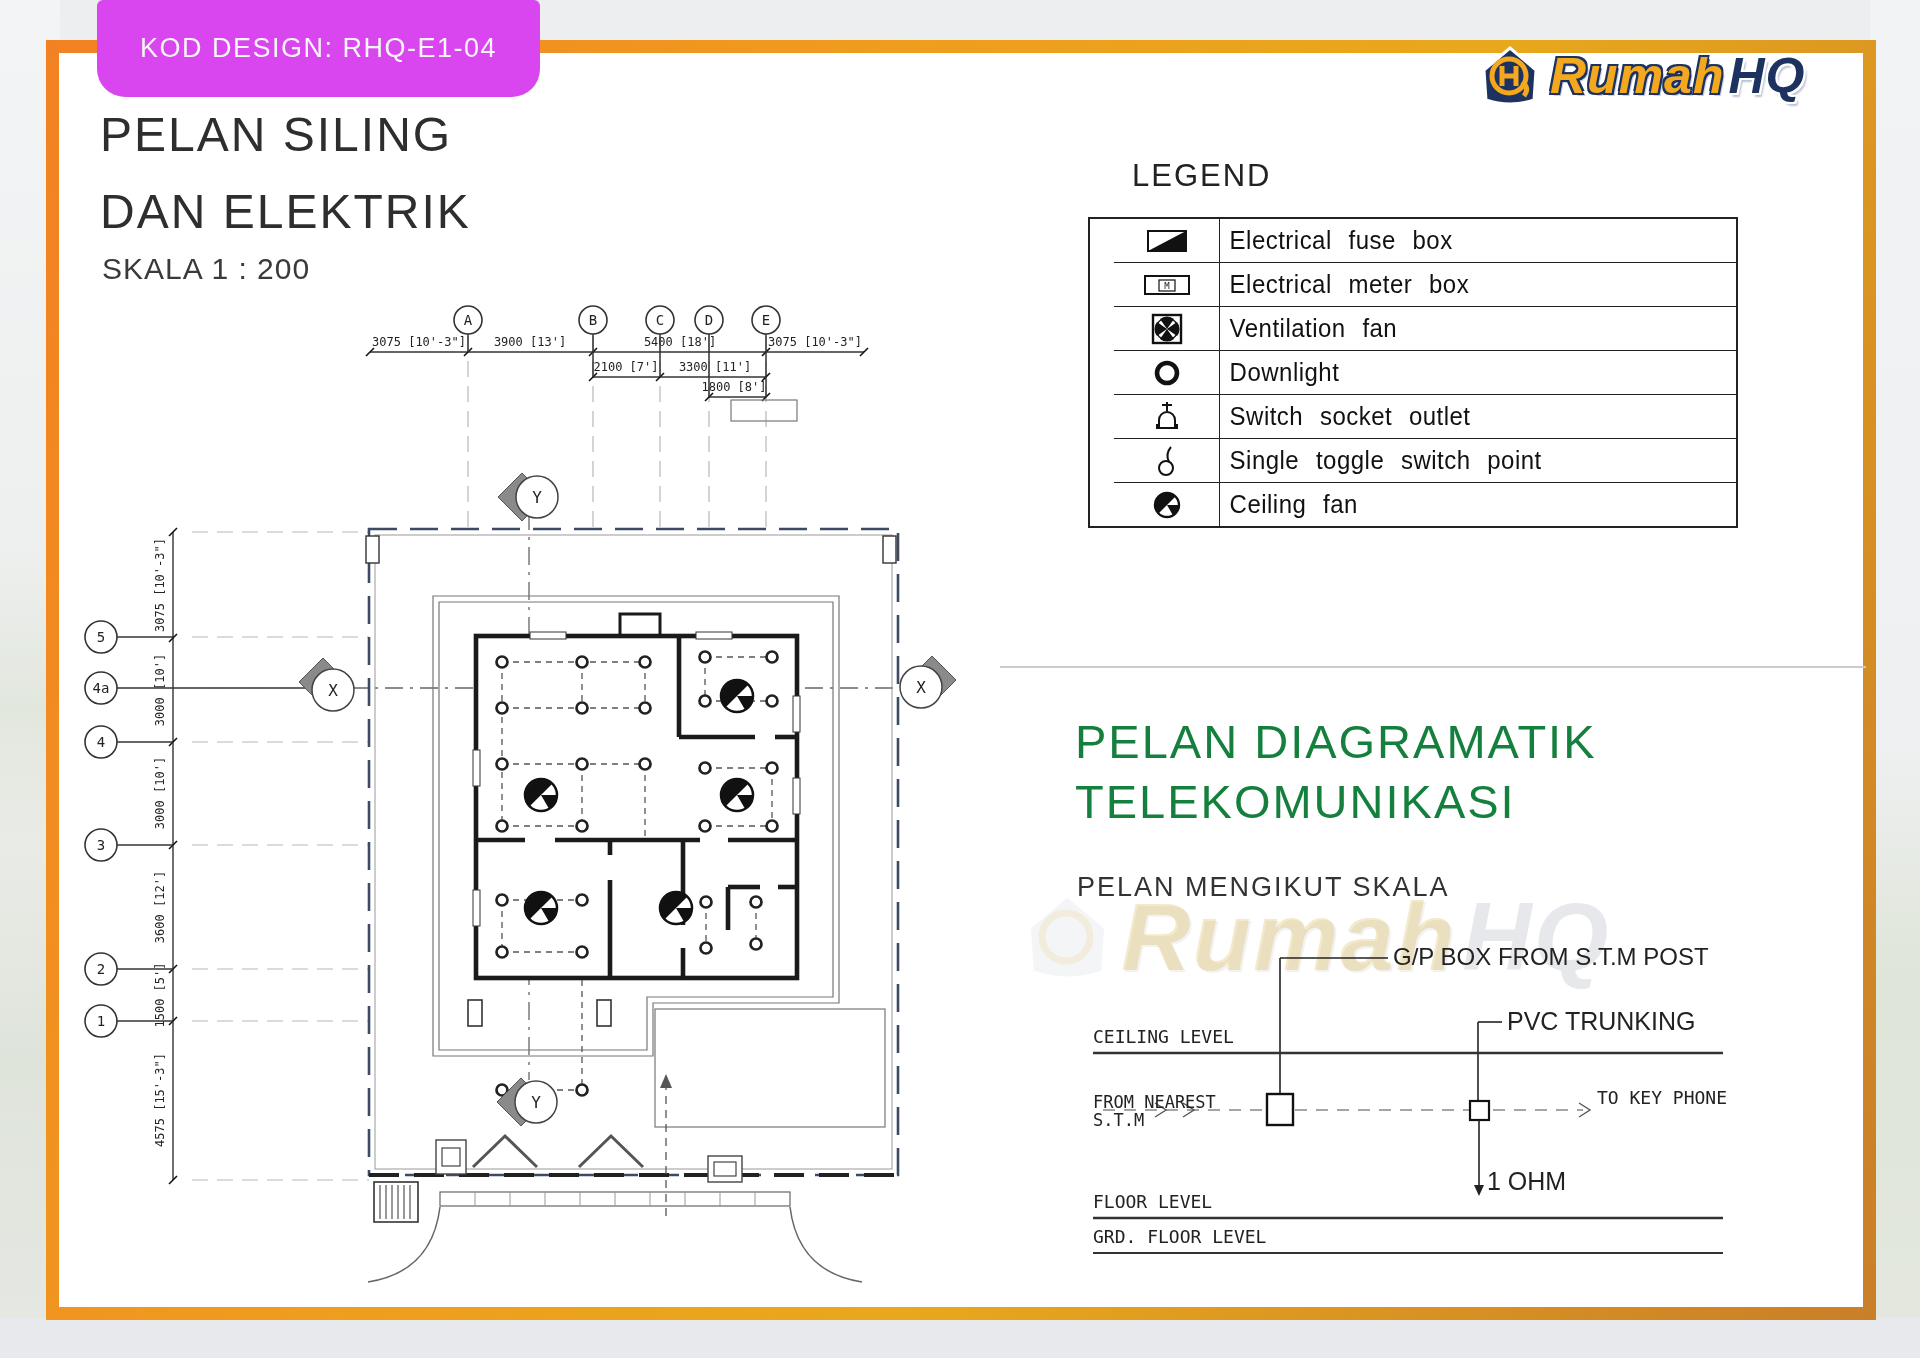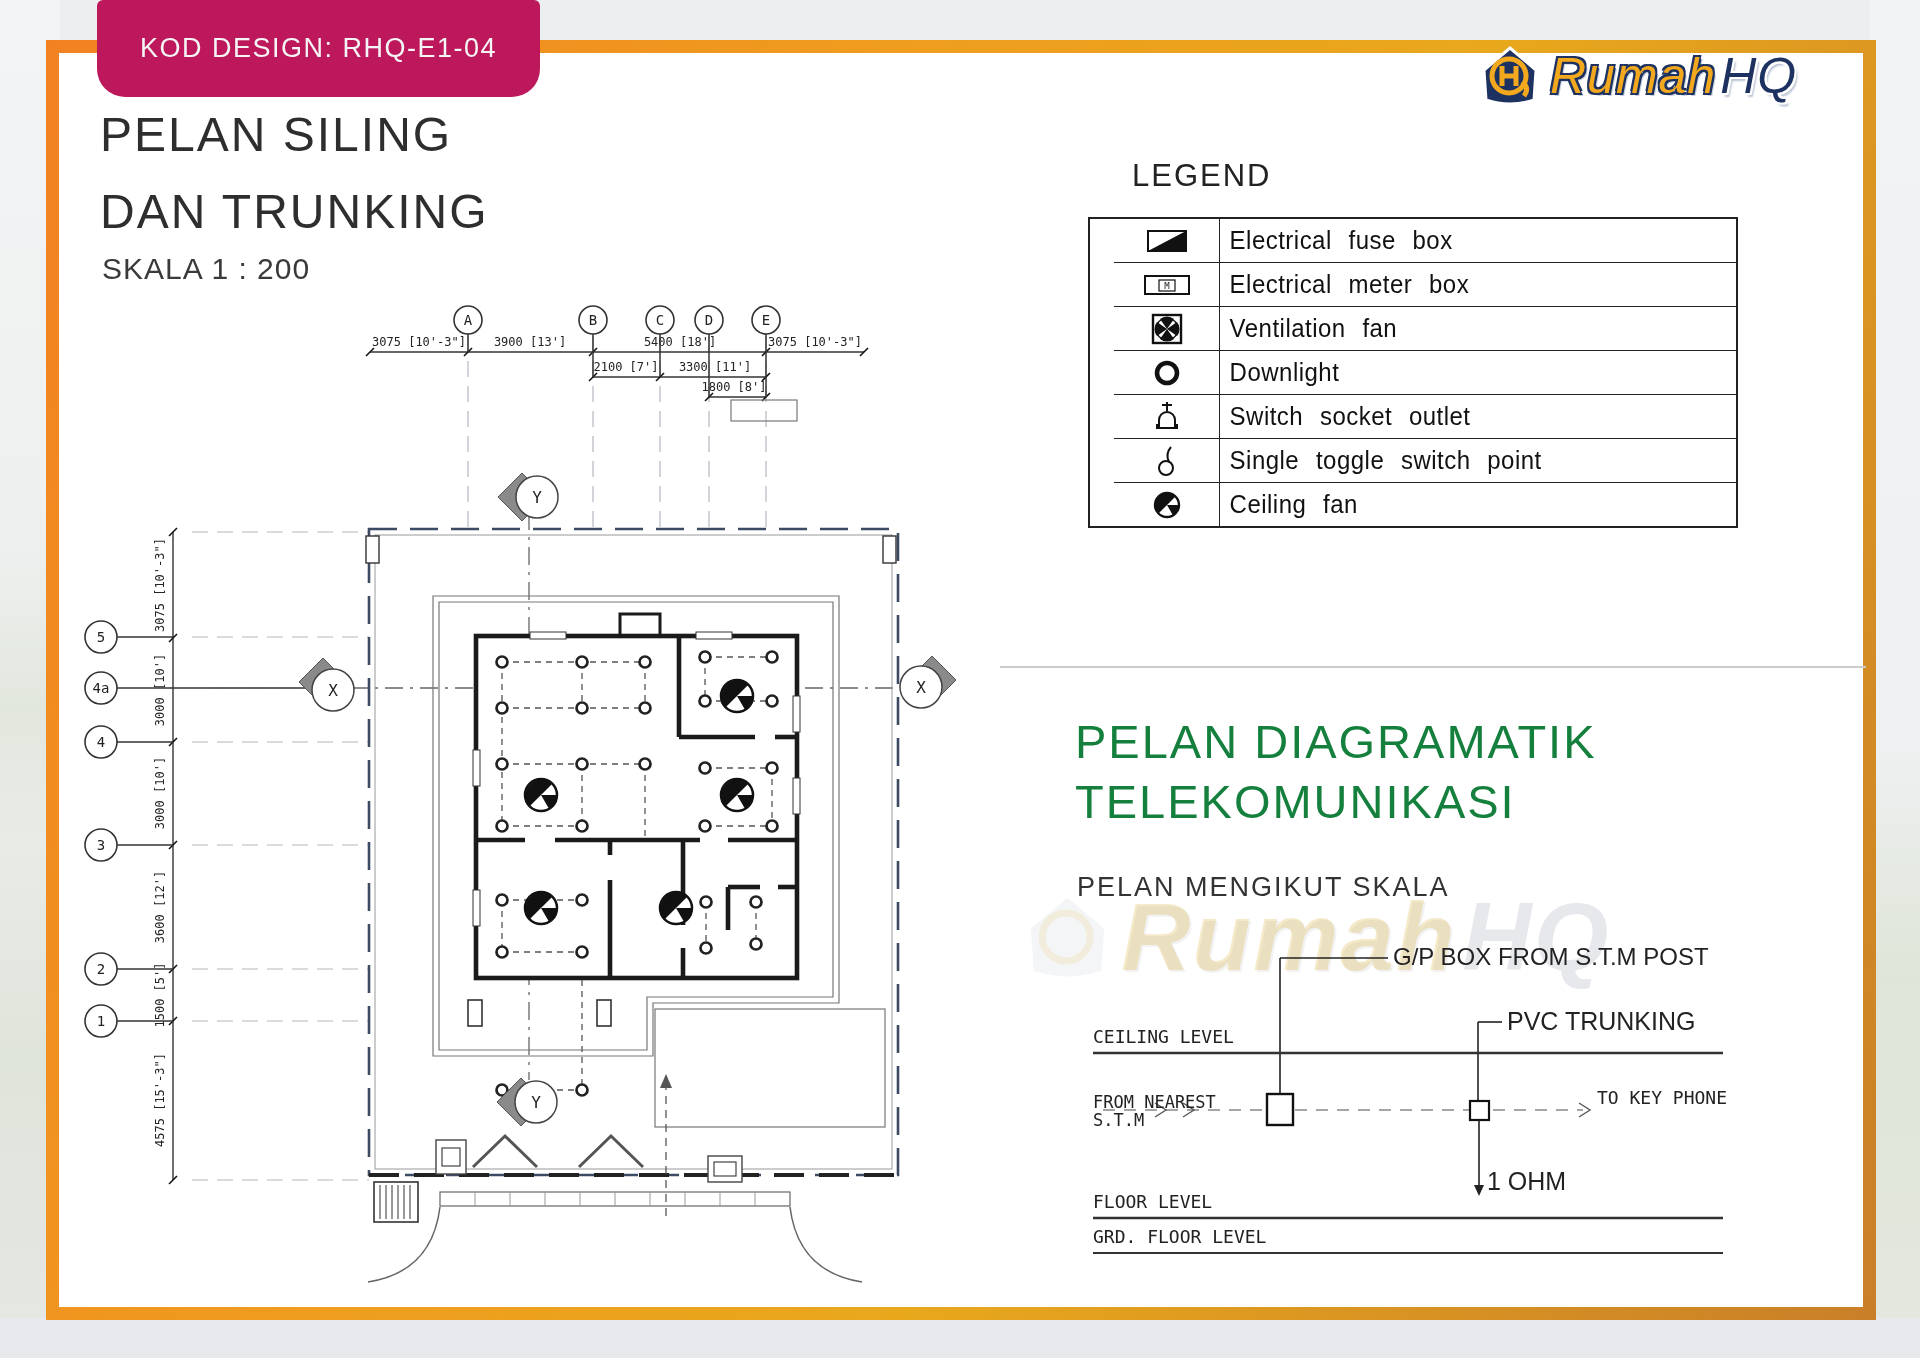--- a/index.html
+++ b/index.html
@@ -8,26 +8,26 @@
   
   .bg-strip{position:absolute;top:0;bottom:0;width:60px;z-index:0;}
   .bg-left{left:0;background:linear-gradient(to bottom,#f3f4f6 0%,#eef0ef 40%,#e2e7de 52%,#e9ece6 62%,#dfe4db 78%,#e6e8e3 100%);}
   .bg-right{right:0;width:50px;background:linear-gradient(to bottom,#f2f3f5 0%,#eef0f1 55%,#dfe5d8 72%,#e4e8df 100%);}
   .bg-bottom{position:absolute;left:0;right:0;bottom:0;height:40px;background:#e7e9ec;z-index:0;}
   
   #frame{position:absolute;left:46px;top:40px;width:1830px;height:1280px;
          background:linear-gradient(115deg,#f28122 0%,#ef9d1e 35%,#e8a81c 60%,#c97f28 100%);z-index:1;}
   #paper{position:absolute;left:13px;top:13px;right:13px;bottom:13px;background:#ffffff;}
   
-  #badge{position:absolute;left:97px;top:0;width:443px;height:97px;background:#be185d;
+  #badge{position:absolute;left:97px;top:0;width:443px;height:97px;background:#d946ef;
          border-radius:6px 6px 28px 28px;z-index:5;display:flex;align-items:center;justify-content:center;}
   #badge span{color:#f5f5f5;font-size:27px;letter-spacing:1.5px;font-weight:400;}
   
   #logo{position:absolute;left:1478px;top:44px;z-index:5;display:flex;align-items:center;}
-  #logo .wordmark{font-style:italic;font-weight:normal;font-size:50px;letter-spacing:1px;margin-left:8px;}
+  #logo .wordmark{font-style:italic;font-weight:bold;font-size:50px;letter-spacing:1px;margin-left:8px;}
   #logo .rumah{color:#f3a81d;text-shadow:-2px -2px 0 #1d3260,2px -2px 0 #1d3260,-2px 2px 0 #1d3260,2px 2px 0 #1d3260,3px 3px 0 #c9d2e2;}
   #logo .hq{color:#1d3260;text-shadow:-2px -2px 0 #fff,2px -2px 0 #fff,-2px 2px 0 #fff,2px 2px 0 #fff,3px 4px 2px #b9c2d4;margin-left:4px;}
   
   #main-title{position:absolute;left:100px;top:96px;z-index:4;color:#2e2e2e;font-size:48px;
               letter-spacing:2px;line-height:77px;font-weight:400;}
   #scale-label{position:absolute;left:102px;top:252px;z-index:4;color:#3a3a3a;font-size:30px;letter-spacing:1px;}
   
   #legend-title{position:absolute;left:1132px;top:158px;font-size:31px;letter-spacing:2px;color:#222;z-index:4;}
   #legend-table{position:absolute;left:1088px;top:217px;width:622px;z-index:4;border:2px solid #222;padding-left:24px;}
   .lg-row{display:flex;height:43px;border-top:1.5px solid #222;}
@@ -73,21 +73,21 @@
       <path d="M24 22 V42 M38 22 V42 M24 32 H38" stroke="#f3a81d" stroke-width="5" fill="none"></path>
       <path d="M44 38 Q52 44 46 52" stroke="#f3a81d" stroke-width="5" fill="none"></path>
     </svg>
     <span class="wordmark">
       <span class="rumah">Rumah</span><span class="hq">HQ</span>
     </span>
   </div>
 
   <div id="main-title">
     <div>PELAN SILING</div>
-    <div>DAN TRUNKING</div>
+    <div>DAN ELEKTRIK</div>
   </div>
   <div id="scale-label">SKALA 1 : 200</div>
 
   <div id="legend-title">LEGEND</div>
   <div id="legend-table">
     <div class="lg-row">
       <div class="lg-icon">
         <svg width="70" height="34" viewBox="0 0 70 34">
             <rect x="16" y="7" width="38" height="20" fill="#fff" stroke="#111" stroke-width="2"></rect>
             <polygon points="16,27 54,27 54,7" fill="#111"></polygon>

